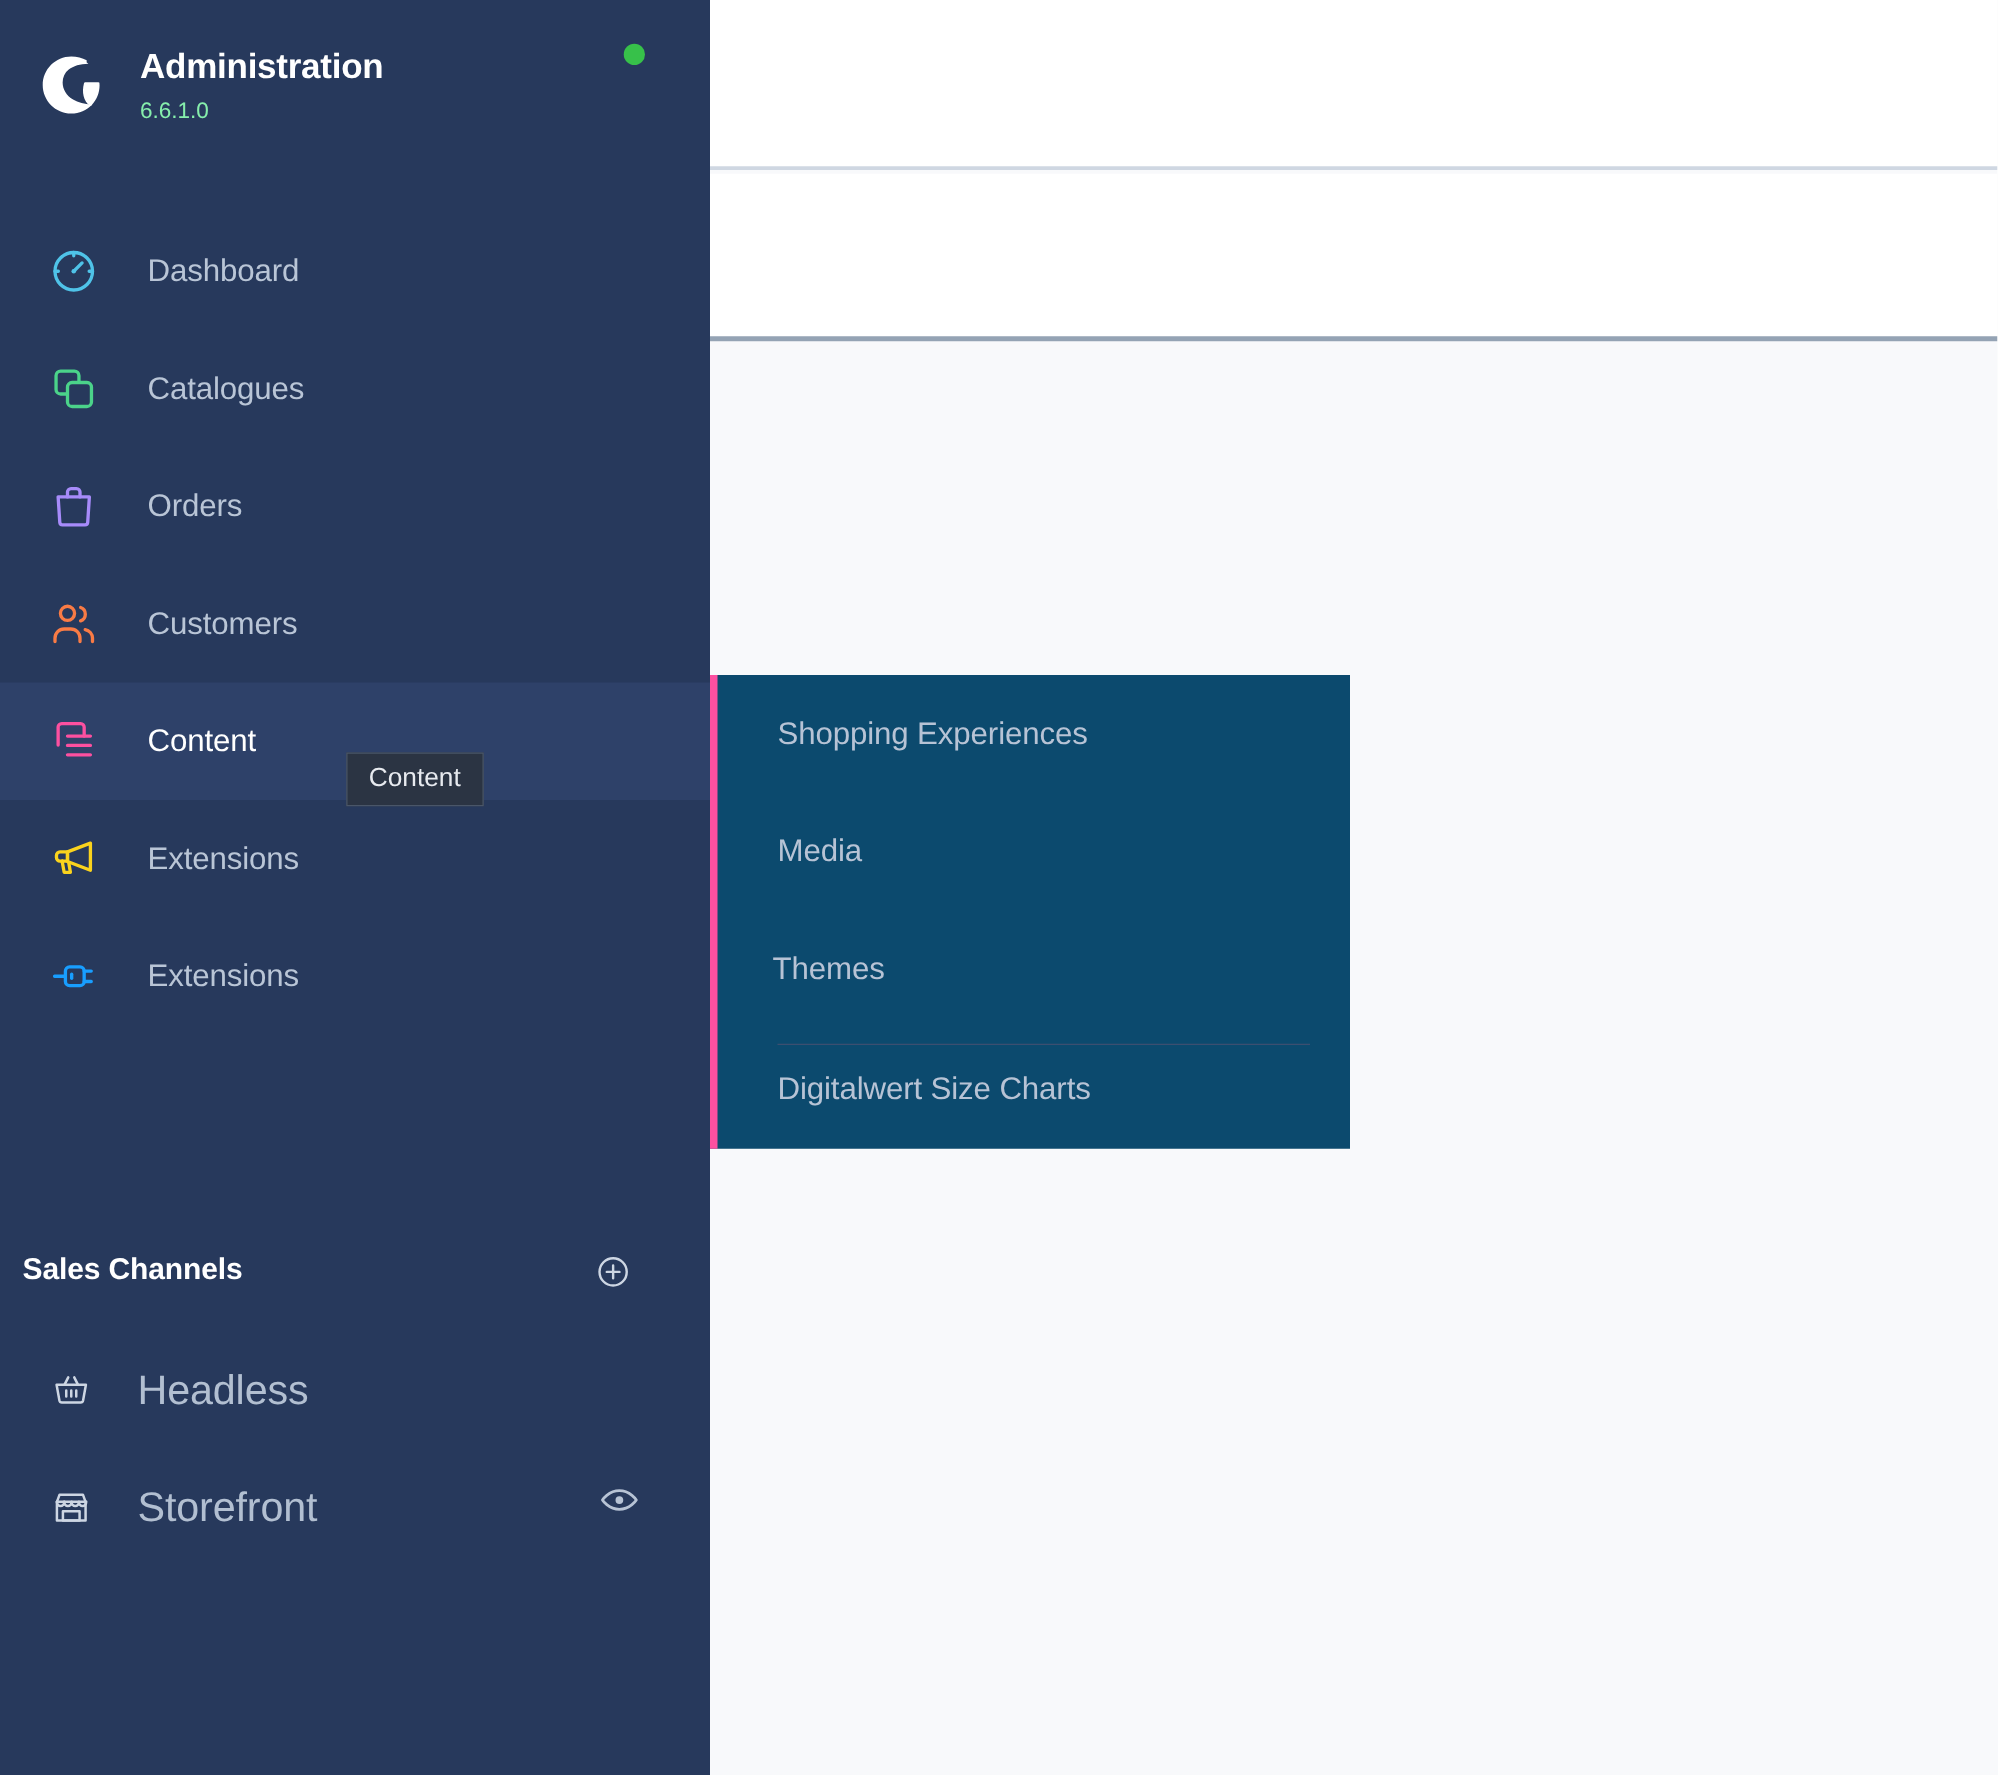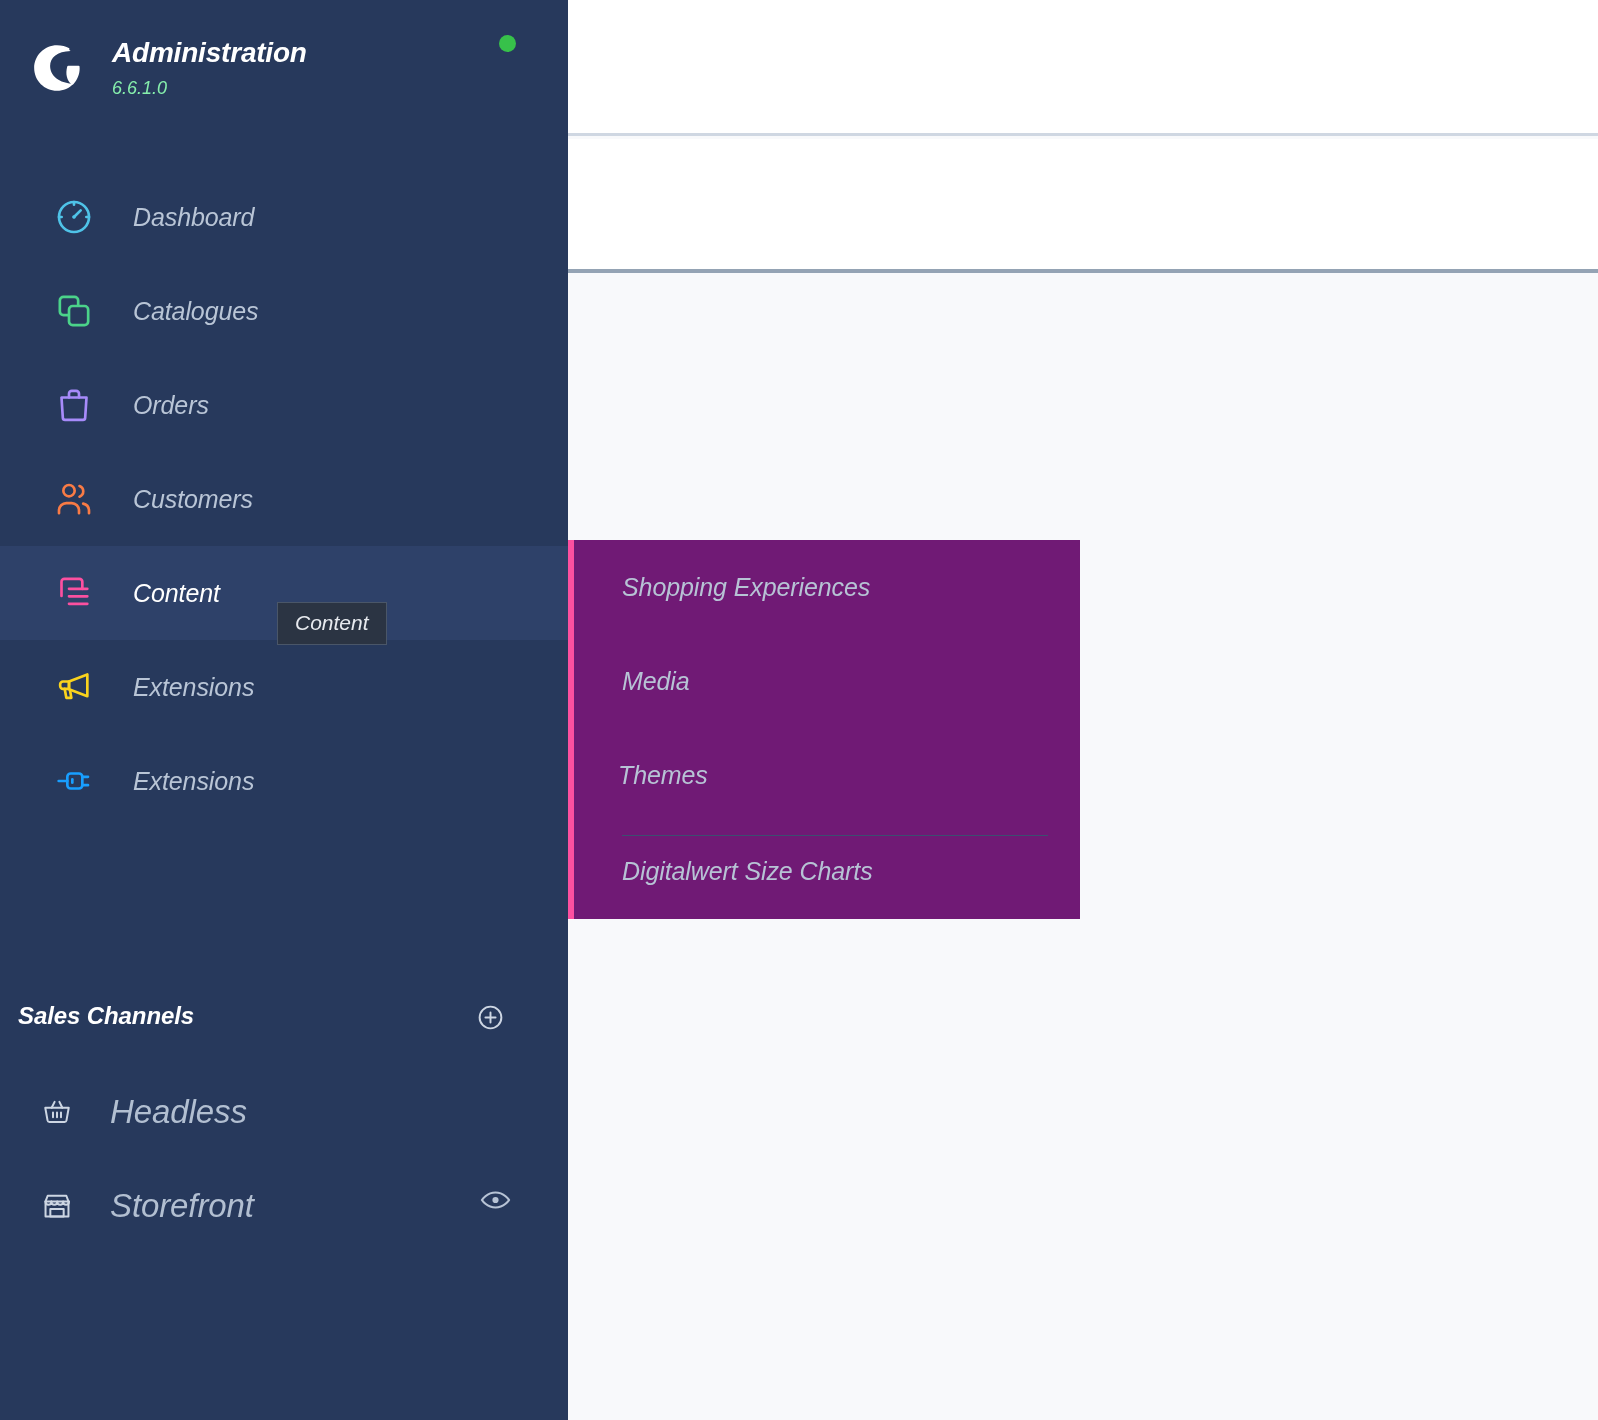--- a/index.html
+++ b/index.html
@@ -4,21 +4,21 @@
 <style>
   * { margin:0; padding:0; box-sizing:border-box; }
   html, body {
     width:1598px; height:1420px;
     font-family:"Liberation Sans", sans-serif;
     background:#ffffff;
     overflow:hidden;
   }
   #app {
     position:relative;
-    width:1598px; height:1420px;font-style:italic;
+    width:1598px; height:1420px;
   }
 
   
   .content-area {
     position:absolute;
     left:568px; top:0;
     width:1030px; height:1420px;
     background:#f8f9fb;
   }
   .topbar-one {
@@ -68,21 +68,21 @@
     position:absolute; left:499px; top:35px;
     width:17px; height:17px; border-radius:50%;
     background:#37c14a;
   }
 
   .nav-main { position:absolute; left:0; top:170px; width:568px; }
   .nav-item {
     position:relative;
     height:94px;
     display:flex; align-items:center;
-    padding-left:53px;
+    padding-left:38px;
   }
   .nav-item.active { background:#2e4169; }
   .nav-icon {
     width:42px; height:42px;
     display:flex; align-items:center; justify-content:center;
     flex:0 0 42px;
   }
   .nav-label {
     margin-left:38px;
     font-size:25px; color:#b9c5d6; letter-spacing:-0.1px;
@@ -132,21 +132,21 @@
     margin-left:36px;
     font-size:33px; color:#b2bfd1; letter-spacing:-0.1px;
   }
   .sc-eye { position:absolute; left:480px; top:1189px; width:31px; height:22px; }
 
   
   .flyout {
     position:absolute;
     left:568px; top:540px;
     width:512px; height:379px;
-    background:#701a75;
+    background:#0c4a6e;
     border-left:6px solid #fc50a0;
     z-index:30;
   }
   .flyout-inner { position:relative; width:100%; height:100%; }
   .flyout-item {
     position:absolute; left:0;
     width:506px; height:62px;
     display:flex; align-items:center;
     padding-left:48px;
     font-size:25px; color:#b7c3d5; letter-spacing:-0.1px;

